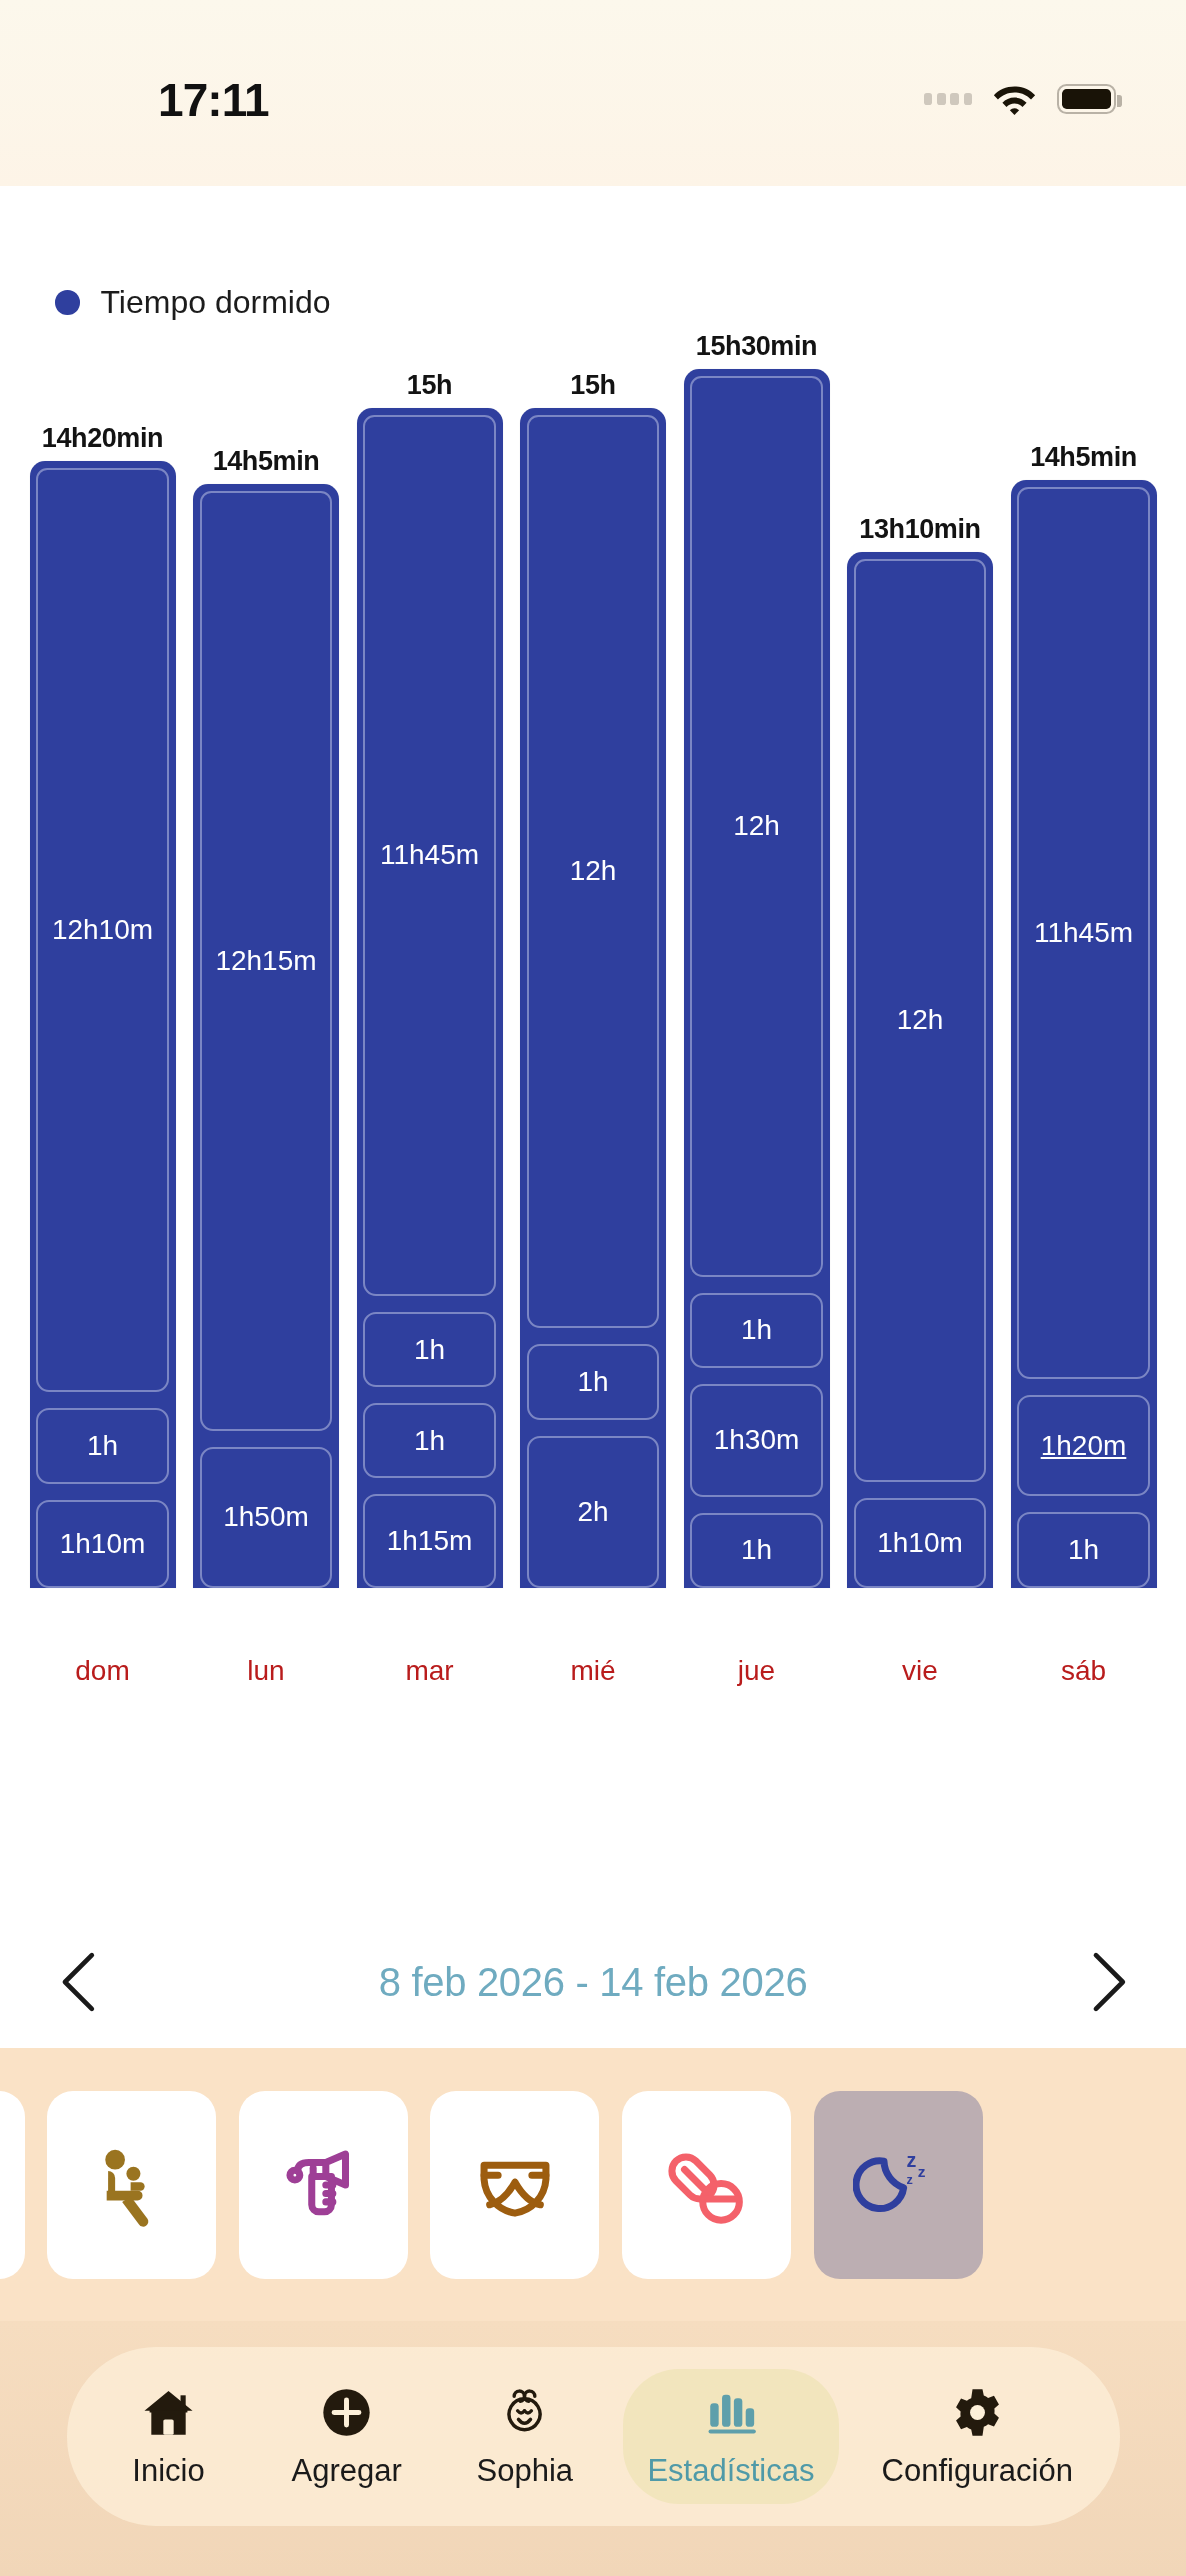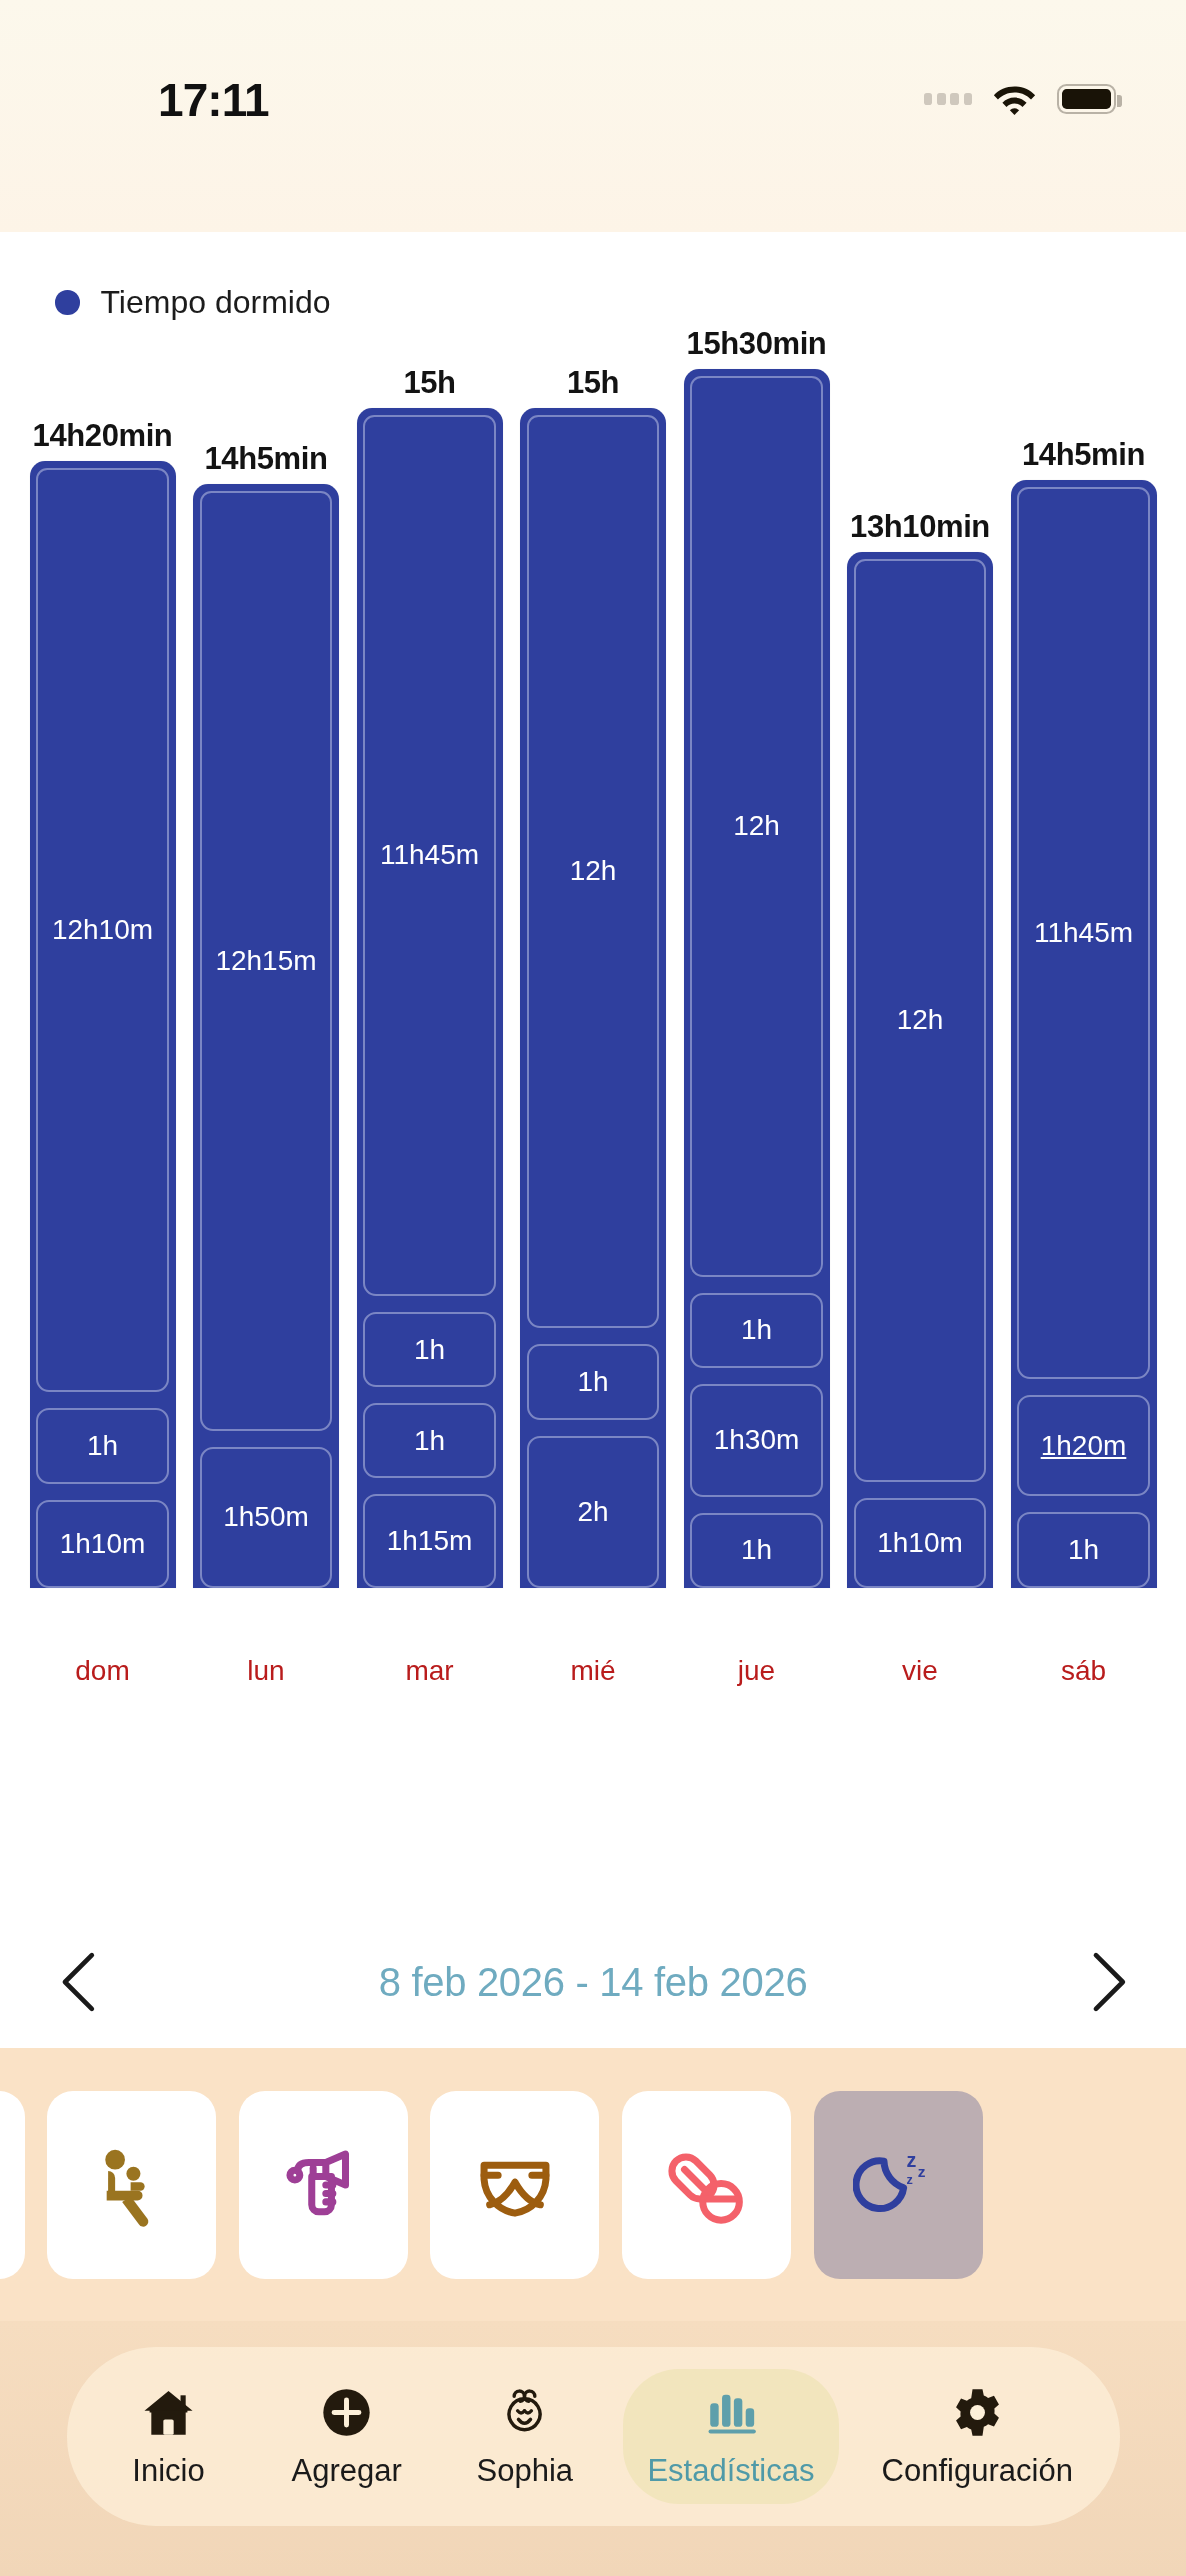--- a/index.html
+++ b/index.html
@@ -6,21 +6,21 @@
   html,body { width:1186px; height:2576px; }
   body {
     font-family:"Liberation Sans", sans-serif;
     background:#ffffff;
     overflow:hidden;
     position:relative;
   }
 
   
   .statusbar{
-    height:232px;
+    height:186px;
     background:linear-gradient(180deg,#fcf8ec 0%, #fdf4e7 100%);
     position:relative;
   }
   .sb-time{
     position:absolute; left:158px; top:73px;
     font-size:46px; font-weight:600; color:#111; letter-spacing:-0.9px;
   }
   .sb-right{
     position:absolute; right:70px; top:83px;
     display:flex; align-items:center; gap:21px;
@@ -56,21 +56,21 @@
   .bars{
     position:absolute; left:28px; right:28px; bottom:221px; top:132px;
     display:flex; justify-content:space-between; align-items:flex-end;
   }
   .col{
     width:149px; display:flex; flex-direction:column;
     align-items:center; justify-content:flex-end; height:100%;
     position:relative;
   }
   .total-label{
-    font-size:31px; font-weight:bold; color:#131313;
+    font-size:27px; font-weight:bold; color:#131313;
     white-space:nowrap; margin-bottom:7.5px; letter-spacing:-0.4px;
   }
   .bar{
     width:146px;
     background:#2f3f9e;
     border-radius:15px 15px 0 0;
     padding:6.6px 6.6px 0 6.6px;
     display:flex; flex-direction:column; gap:16px;
     box-shadow:0 0 0 0.5px rgba(0,0,0,0.03);
   }

